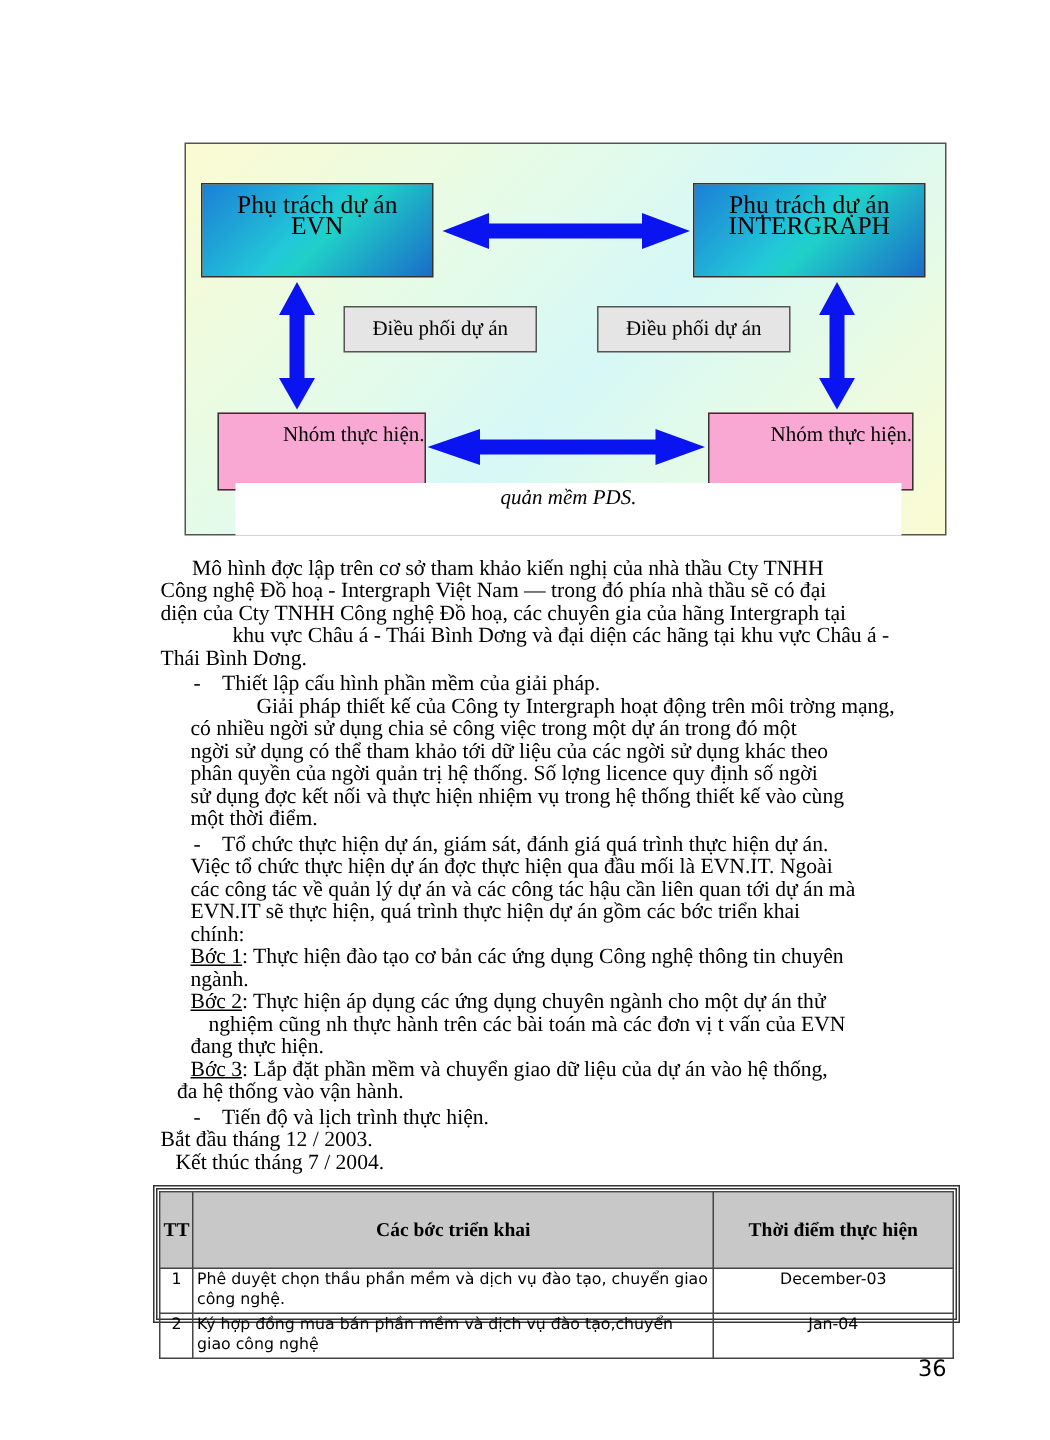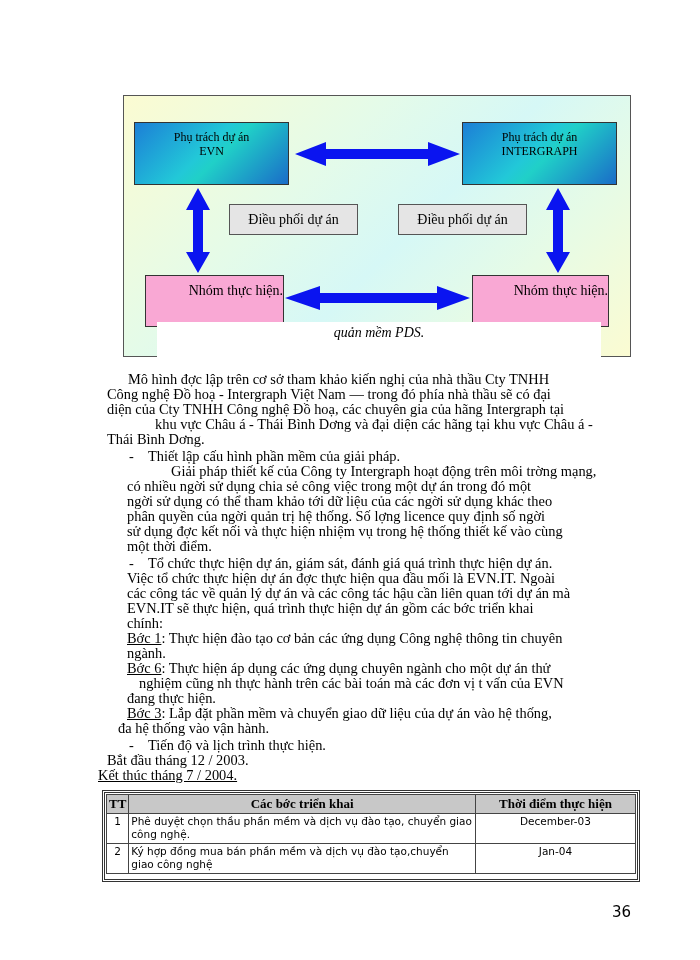--- a/index.html
+++ b/index.html
@@ -5,40 +5,40 @@
   html, body { margin: 0; padding: 0; background: #ffffff; }
   body { width: 700px; height: 960px; position: relative; overflow: hidden;
          font-family: "Liberation Serif", "DejaVu Serif", serif; color: #000; }
   .abs { position: absolute; }
 
   
   .frame { left: 123px; top: 95px; width: 508px; height: 262px;
            border: 1px solid #555; box-sizing: border-box;
            background: linear-gradient(135deg, #fbfbd2 0%, #e4fbe9 35%, #d6f8f6 55%, #e6fbe6 75%, #fbfbd2 100%); }
   .lead-box { border: 1px solid #333; box-sizing: border-box; text-align: center;
-              font-size: 12px; line-height: 14px; padding-top: 7px;
+              font-size: 17px; line-height: 14px; padding-top: 7px;
               background: linear-gradient(135deg, #1c7fd6 0%, #22c8d8 45%, #20d0c8 55%, #1a6cc8 100%); }
   .coord-box { border: 1px solid #555; box-sizing: border-box; background: #e5e5e5;
                text-align: center; font-size: 14px; line-height: 29px; }
   .team-box { border: 1px solid #333; box-sizing: border-box; background: #f9a8d4;
               text-align: right; font-size: 14px; padding-top: 7px; line-height: 16px; }
   .caption { left: 157px; top: 322px; width: 444px; height: 35px; background: #fff;
              text-align: center; font-style: italic; font-size: 14px; line-height: 15px;
              padding-top: 3px; box-sizing: border-box; }
 
   
   .txt { font-size: 14.4px; line-height: 14.6px; white-space: nowrap; }
   .u { text-decoration: underline; }
 
   
   .tbl-wrap { left: 102px; top: 790px; width: 538px; height: 92px;
               border: 3px double #333; box-sizing: border-box; padding: 1px; }
   table { border-collapse: collapse; width: 100%; font-family: "DejaVu Sans", sans-serif; font-size: 10.5px; }
   th { background: #c8c8c8; font-family: "Liberation Serif", serif; font-size: 13px; font-weight: bold;
-       border: 1px solid #444; height: 18px; padding: 0 2px; }
+       border: 1px solid #444; height: 18px; padding: 16px 2px; }
   td { border: 1px solid #444; vertical-align: top; padding: 1px 2px; line-height: 13px; }
   td.c { text-align: center; }
   .pageno { left: 612px; top: 903px; font-size: 15px; font-family: "DejaVu Sans", sans-serif; }
 </style>
 </head>
 <body>
 
 <div class="abs frame"></div>
 
 <svg class="abs" style="left:0;top:0;" width="700" height="400">
@@ -93,32 +93,32 @@
 <div class="abs txt" style="left:148px;top:556px;">Tổ chức thực hiện dự án, giám sát, đánh giá quá trình thực hiện dự án.</div>
 
 <div class="abs txt" style="left:127px;top:571px;">Việc tổ chức thực hiện dự án đợc   thực hiện qua đầu mối là EVN.IT. Ngoài</div>
 <div class="abs txt" style="left:127px;top:586px;">các công tác về quản lý dự án và các công tác hậu cần liên quan tới dự án mà</div>
 <div class="abs txt" style="left:127px;top:601px;">EVN.IT sẽ thực hiện, quá trình thực hiện dự án gồm các bớc   triển khai</div>
 <div class="abs txt" style="left:127px;top:616px;">chính:</div>
 
 <div class="abs txt" style="left:127px;top:631px;"><span class="u">Bớc   1</span><span>: Thực hiện đào tạo cơ bản các ứng dụng Công nghệ thông tin chuyên</span></div>
 <div class="abs txt" style="left:127px;top:646px;">ngành.</div>
 
-<div class="abs txt" style="left:127px;top:661px;"><span class="u">Bớc   6</span><span>: Thực hiện áp dụng các ứng dụng chuyên ngành cho một dự án thử</span></div>
+<div class="abs txt" style="left:127px;top:661px;"><span class="u">Bớc   2</span><span>: Thực hiện áp dụng các ứng dụng chuyên ngành cho một dự án thử</span></div>
 <div class="abs txt" style="left:139px;top:676px;">nghiệm cũng nh   thực hành trên các bài toán mà các đơn vị t   vấn của EVN</div>
 <div class="abs txt" style="left:127px;top:691px;">đang thực hiện.</div>
 
 <div class="abs txt" style="left:127px;top:706px;"><span class="u">Bớc   3</span><span>: Lắp đặt phần mềm và chuyển giao dữ liệu của dự án vào hệ thống,</span></div>
 <div class="abs txt" style="left:118px;top:721px;">đa   hệ thống vào vận hành.</div>
 
 <div class="abs txt" style="left:129px;top:738px;">-</div>
 <div class="abs txt" style="left:148px;top:738px;">Tiến độ và lịch trình thực hiện.</div>
 
 <div class="abs txt" style="left:107px;top:753px;">Bắt đầu tháng 12 / 2003.</div>
-<div class="abs txt" style="left:98px;top:768px;text-decoration:underline;">Kết thúc tháng 7 / 2004.</div>
+<div class="abs txt" style="left:117px;top:768px;">Kết thúc tháng 7 / 2004.</div>
 
 <div class="abs tbl-wrap">
   <table>
     <colgroup>
         <col style="width:22px">
         <col>
         <col style="width:160px">
       </colgroup>
     <tbody>
         <tr>

